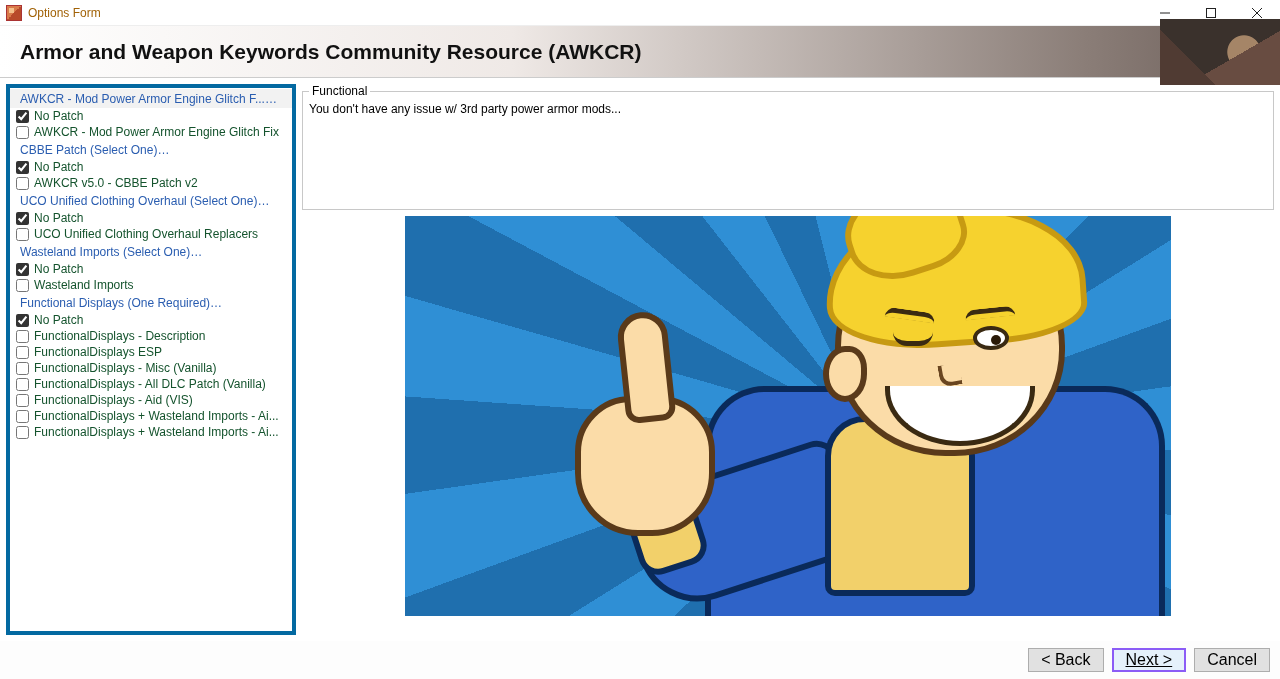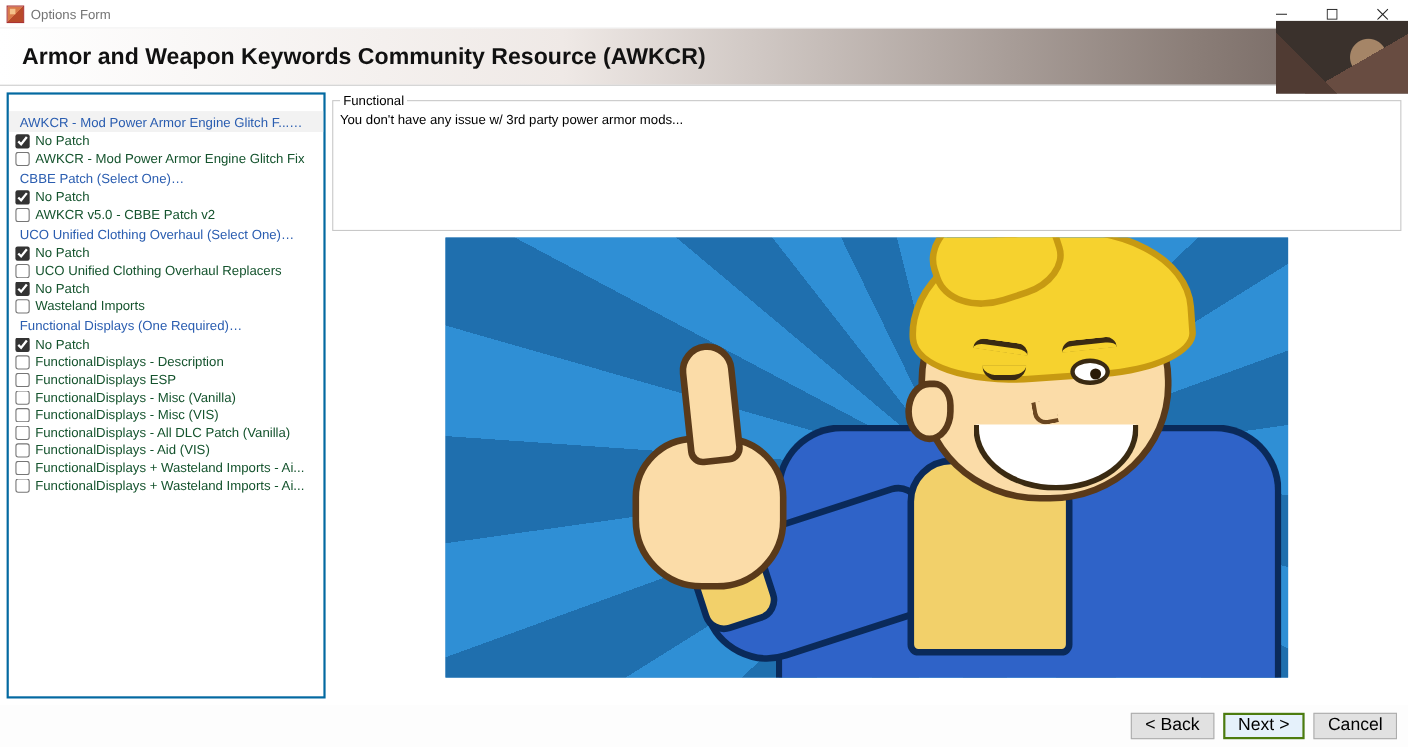--- a/index.html
+++ b/index.html
@@ -28,21 +28,21 @@
   .app-icon {
     width: 16px; height: 16px;
     background: linear-gradient(135deg,#d97a4a 0 50%,#b84a2a 50% 100%);
     border: 1px solid #a33;
     position: relative;
   }
   .app-icon::before {
     content:""; position:absolute; left:2px; top:2px; width:5px; height:5px;
     background:#f4c08a;
   }
-  .titlebar-title { font-size: 12px; color:#737373; }
+  .titlebar-title { font-size: 12px; color:#a16207; }
   .win-controls { display:flex; }
   .win-btn {
     width: 46px; height: 26px; display:flex; align-items:center; justify-content:center;
     color:#222;
   }
   .win-btn svg { width:10px; height:10px; stroke:#222; stroke-width:1; fill:none; }
 
   
   .header {
     height: 52px;
@@ -72,24 +72,24 @@
     flex: 1 1 auto;
     display:flex;
     padding: 6px;
     gap: 6px;
     min-height: 0;
   }
 
   
   .options-panel {
     width: 290px;
-    border: 2px solid #0369a1;
+    border: 4px solid #0369a1;
     background:#fff;
     overflow-y: auto;
-    padding: 15px 0 4px 0;
+    padding: 1px 0 4px 0;
   }
   .group-header {
     color:#2a5db0;
     font-size: 12px;
     padding: 3px 6px 2px 10px;
     position: relative;
     white-space: nowrap;
     overflow: hidden;
     text-overflow: ellipsis;
   }
@@ -273,22 +273,23 @@
     height: 24px;
     padding: 0 12px;
     background:#e1e1e1;
     border:1px solid #adadad;
     font-size:16px;
     color:#000;
     display:inline-flex; align-items:center; justify-content:center;
     cursor:pointer;
   }
   .btn.primary {
-    border:2px solid #4d7c0f;
+    border:2px solid #8b5cf6;
     background:#e5f1fb;
+    text-decoration:underline;
   }
 
   
   .options-panel::-webkit-scrollbar { width:16px; }
   .options-panel::-webkit-scrollbar-track { background:#f0f0f0; }
   .options-panel::-webkit-scrollbar-thumb { background:#c2c2c2; border:1px solid #a8a8a8; }
 </style>
 </head>
 <body>
 
@@ -346,20 +347,21 @@
       </label>
       <div class="group-header">UCO Unified Clothing Overhaul (Select One)<span class="dashline"></span></div>
       <label class="opt-row">
         <input type="checkbox" checked="" style="">
         <span class="opt-label">No Patch</span>
       </label>
       <label class="opt-row">
         <input type="checkbox" style="">
         <span class="opt-label">UCO Unified Clothing Overhaul Replacers</span>
       </label>
+      <div class="group-header">Wasteland Imports (Select One)<span class="dashline"></span></div>
       <label class="opt-row">
         <input type="checkbox" checked="" style="">
         <span class="opt-label">No Patch</span>
       </label>
       <label class="opt-row">
         <input type="checkbox" style="">
         <span class="opt-label">Wasteland Imports</span>
       </label>
       <div class="group-header">Functional Displays (One Required)<span class="dashline"></span></div>
       <label class="opt-row">
@@ -370,24 +372,20 @@
         <input type="checkbox" style="">
         <span class="opt-label">FunctionalDisplays - Description</span>
       </label>
       <label class="opt-row">
         <input type="checkbox" style="">
         <span class="opt-label">FunctionalDisplays ESP</span>
       </label>
       <label class="opt-row">
         <input type="checkbox" style="">
         <span class="opt-label">FunctionalDisplays - Misc (Vanilla)</span>
-      </label>
-      <label class="opt-row">
-        <input type="checkbox" style="">
-        <span class="opt-label">FunctionalDisplays - Misc (VIS)</span>
       </label>
       <label class="opt-row">
         <input type="checkbox" style="">
         <span class="opt-label">FunctionalDisplays - All DLC Patch (Vanilla)</span>
       </label>
       <label class="opt-row">
         <input type="checkbox" style="">
         <span class="opt-label">FunctionalDisplays - Aid (VIS)</span>
       </label>
       <label class="opt-row">

